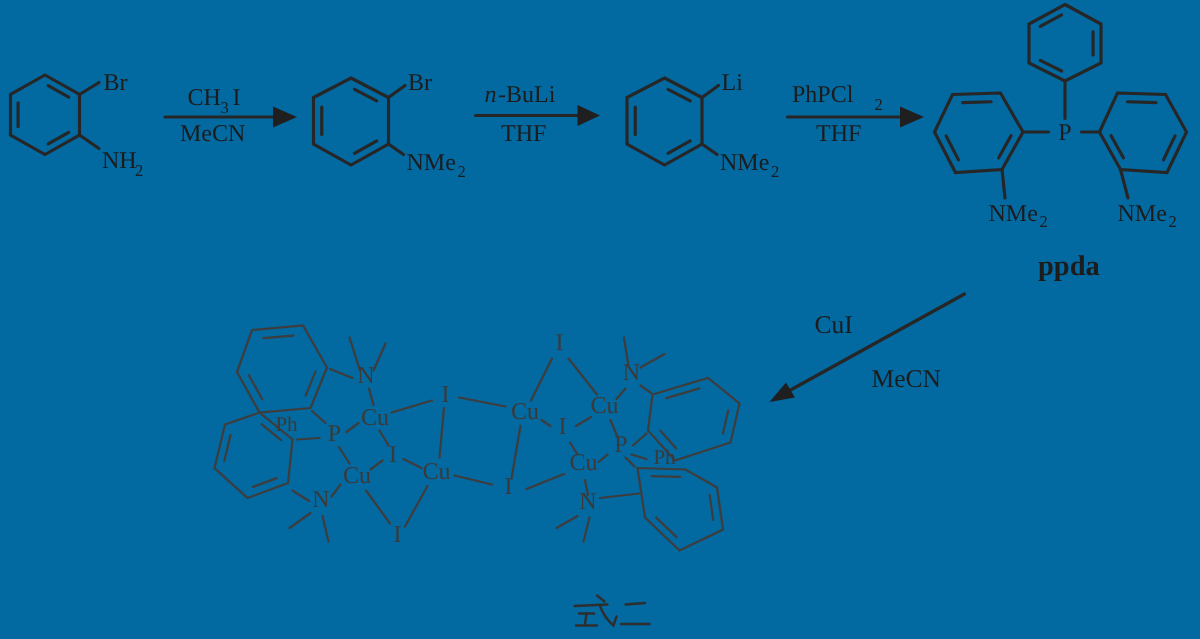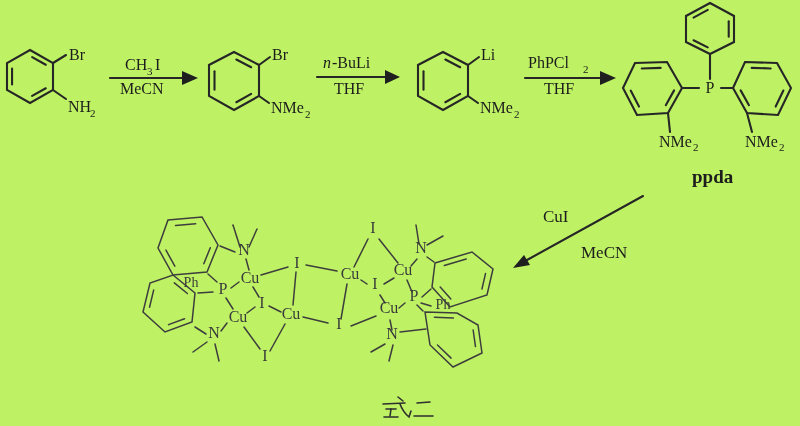--- a/index.html
+++ b/index.html
@@ -1,16 +1,16 @@
 <!DOCTYPE html>
 <html><head>
 <meta charset="utf-8">
 <style>
   html,body{margin:0;padding:0;background:#ffffff;}
-  .page{position:relative;width:800px;height:426px;background:#bef264;overflow:hidden;
+  .page{position:relative;width:800px;height:426px;background:#0369a1;overflow:hidden;
         font-family:"Liberation Serif", serif;}
   svg{display:block}
   
   .art line, .art polygon.ring, .art path{stroke:#262626;fill:none;stroke-linecap:round;}
   g.bold line, g.bold polygon.ring{stroke-width:2.1;}
   g.fine line, g.fine polygon.ring{stroke:#3d3d3d;stroke-width:1.5;}
   polygon.head{fill:#1f1f1f;stroke:none;}
   
   text{font-family:"Liberation Serif", serif;fill:#1c1c1c;}
   .lbl{font-size:16px;}

